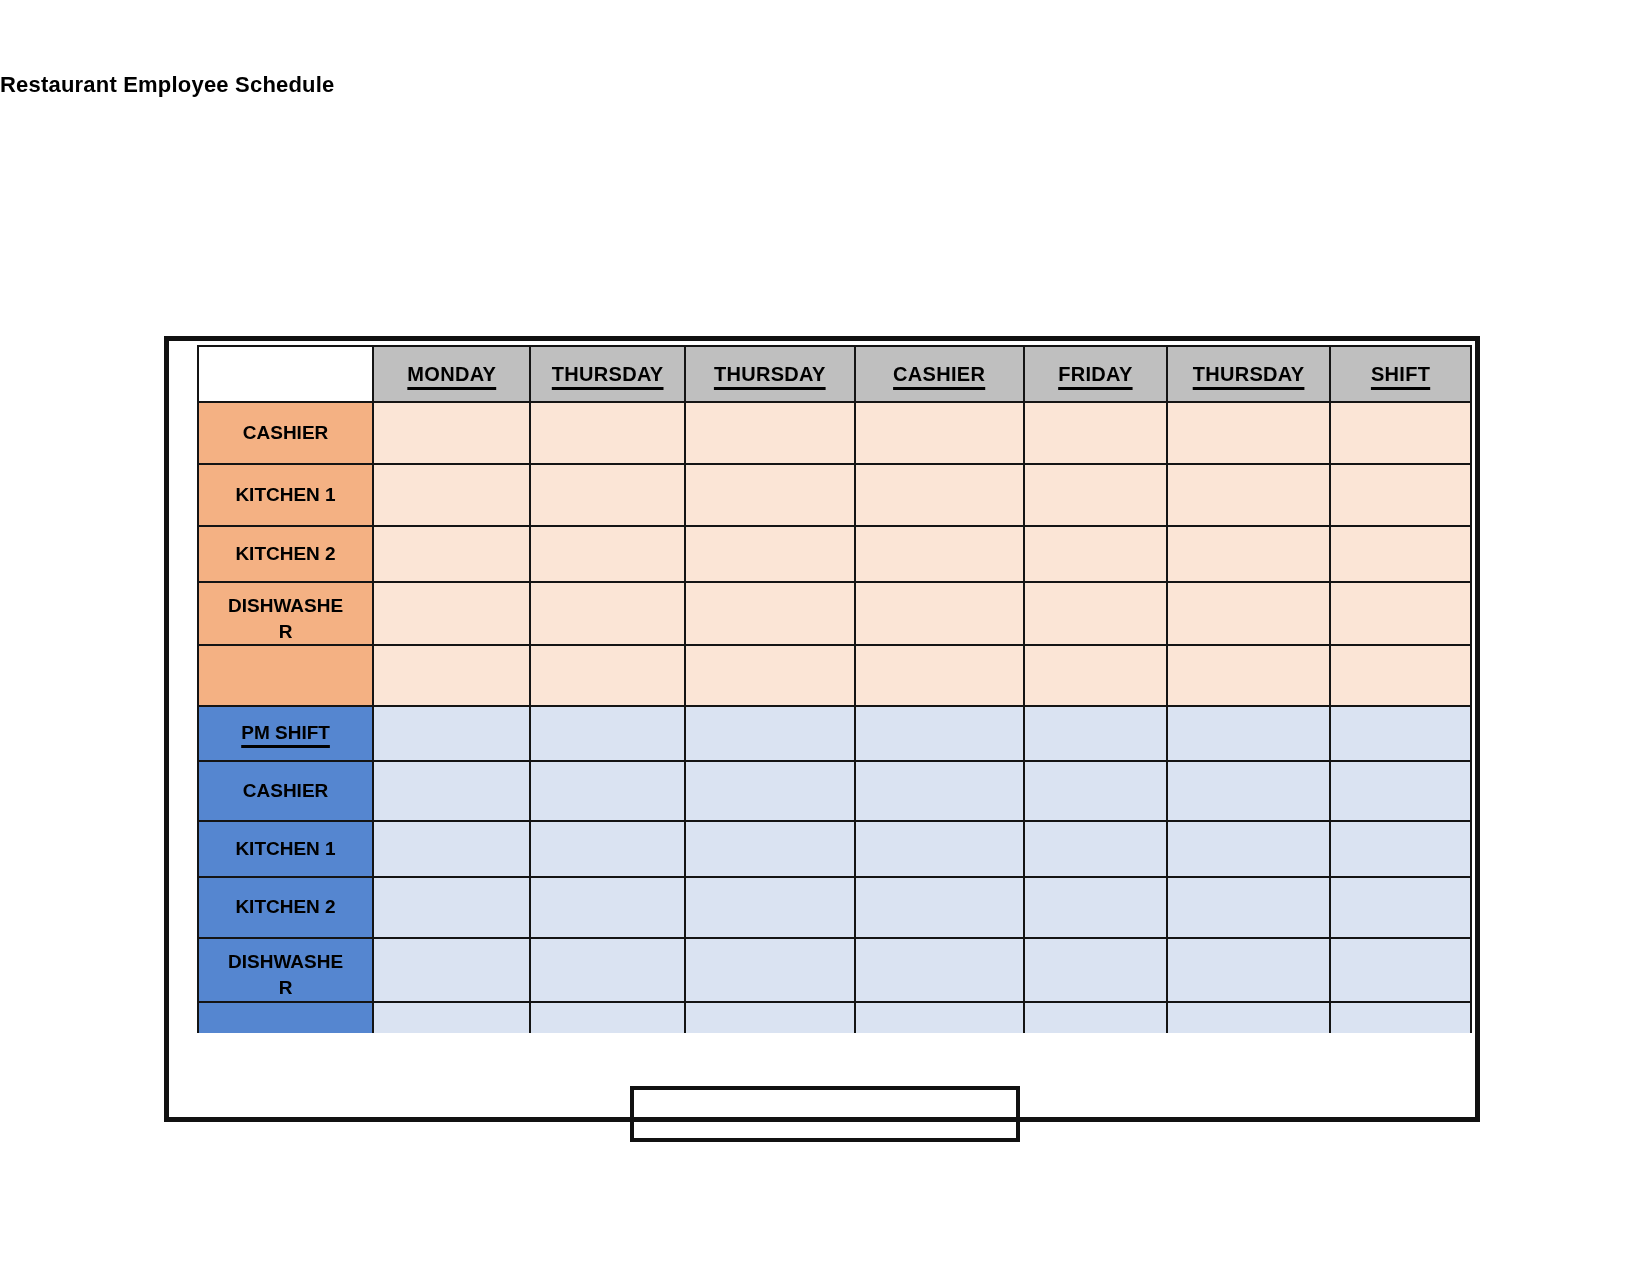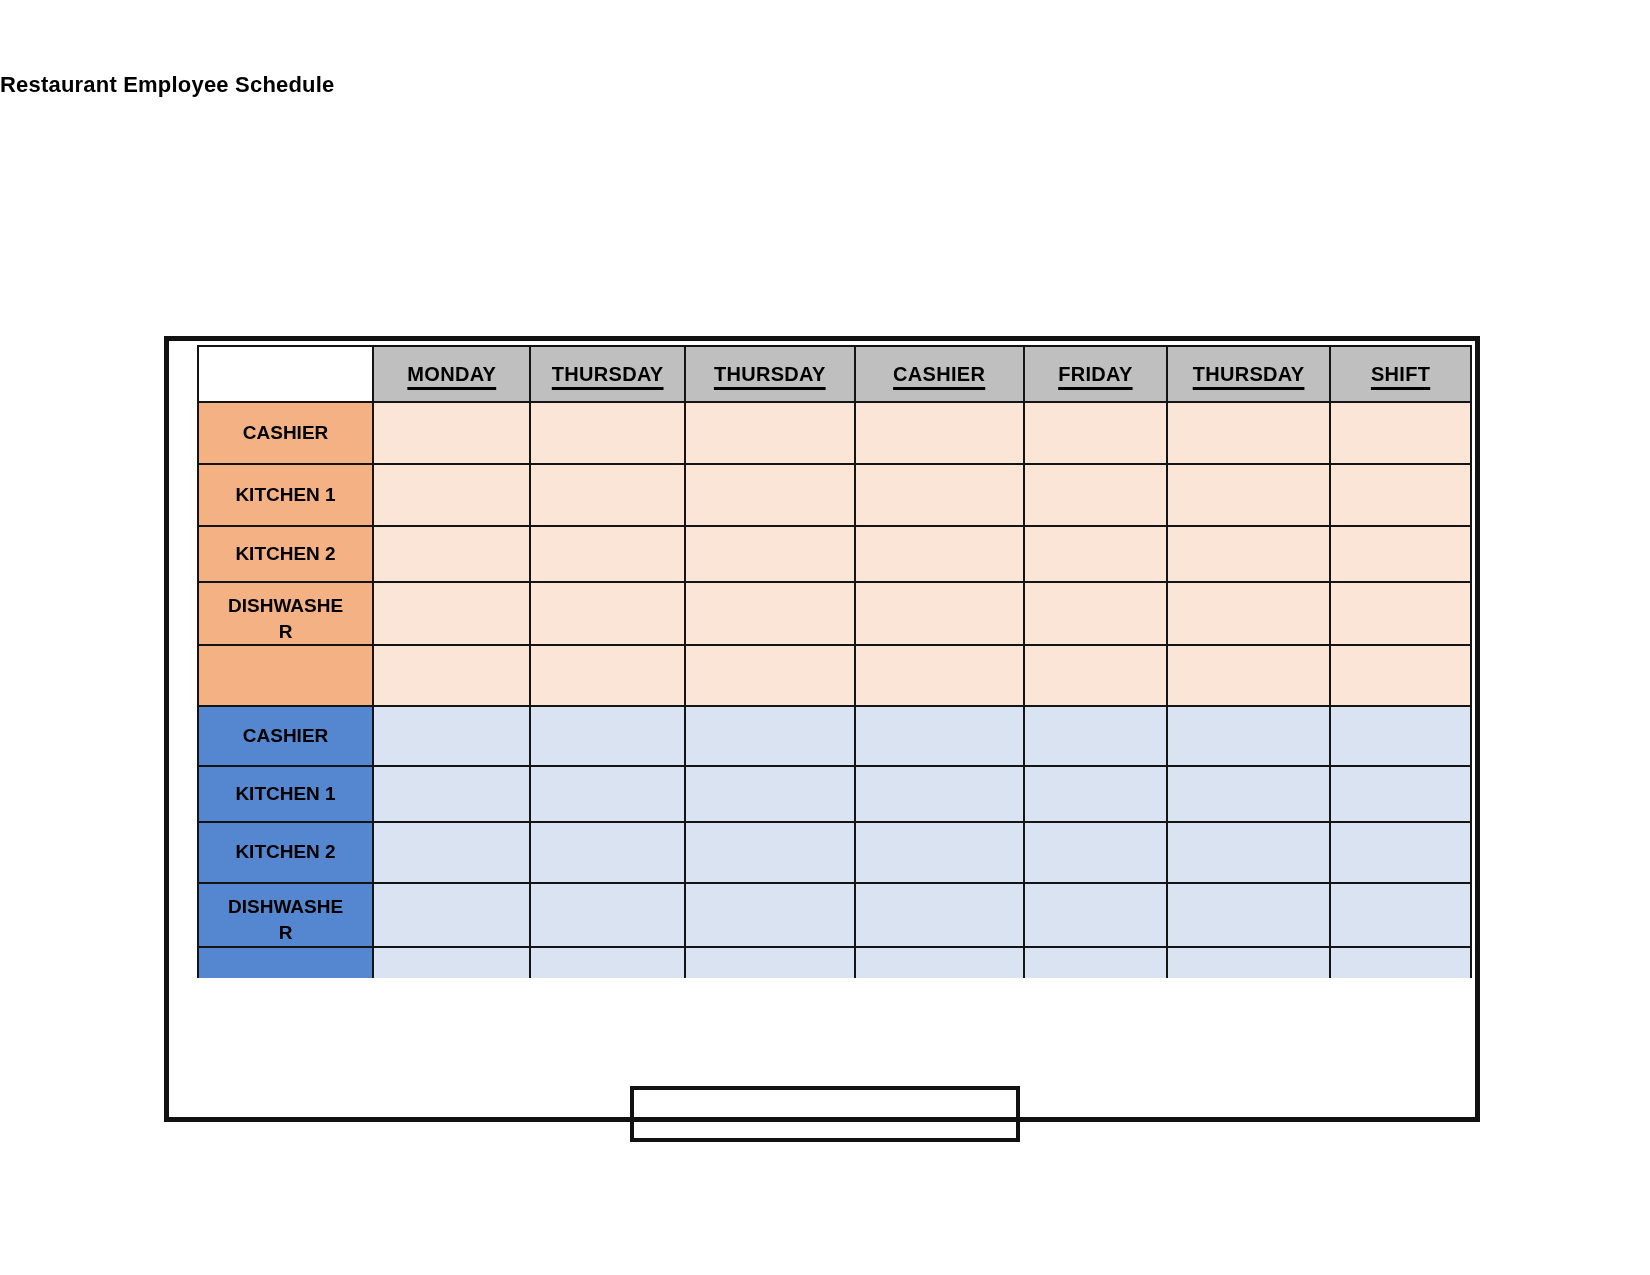--- a/index.html
+++ b/index.html
@@ -169,20 +169,30 @@
           <tr class="am" style="height: 61px;">
             <td class="rowlabel"><span></span></td>
             <td class="datacell"></td>
             <td class="datacell"></td>
             <td class="datacell"></td>
             <td class="datacell"></td>
             <td class="datacell"></td>
             <td class="datacell"></td>
             <td class="datacell"></td>
           </tr>
+          <tr class="pm" style="height: 55px;">
+            <td class="rowlabel"><span class="u">PM SHIFT</span></td>
+            <td class="datacell"></td>
+            <td class="datacell"></td>
+            <td class="datacell"></td>
+            <td class="datacell"></td>
+            <td class="datacell"></td>
+            <td class="datacell"></td>
+            <td class="datacell"></td>
+          </tr>
           <tr class="pm" style="height: 60px;">
             <td class="rowlabel"><span>CASHIER</span></td>
             <td class="datacell"></td>
             <td class="datacell"></td>
             <td class="datacell"></td>
             <td class="datacell"></td>
             <td class="datacell"></td>
             <td class="datacell"></td>
             <td class="datacell"></td>
           </tr>

